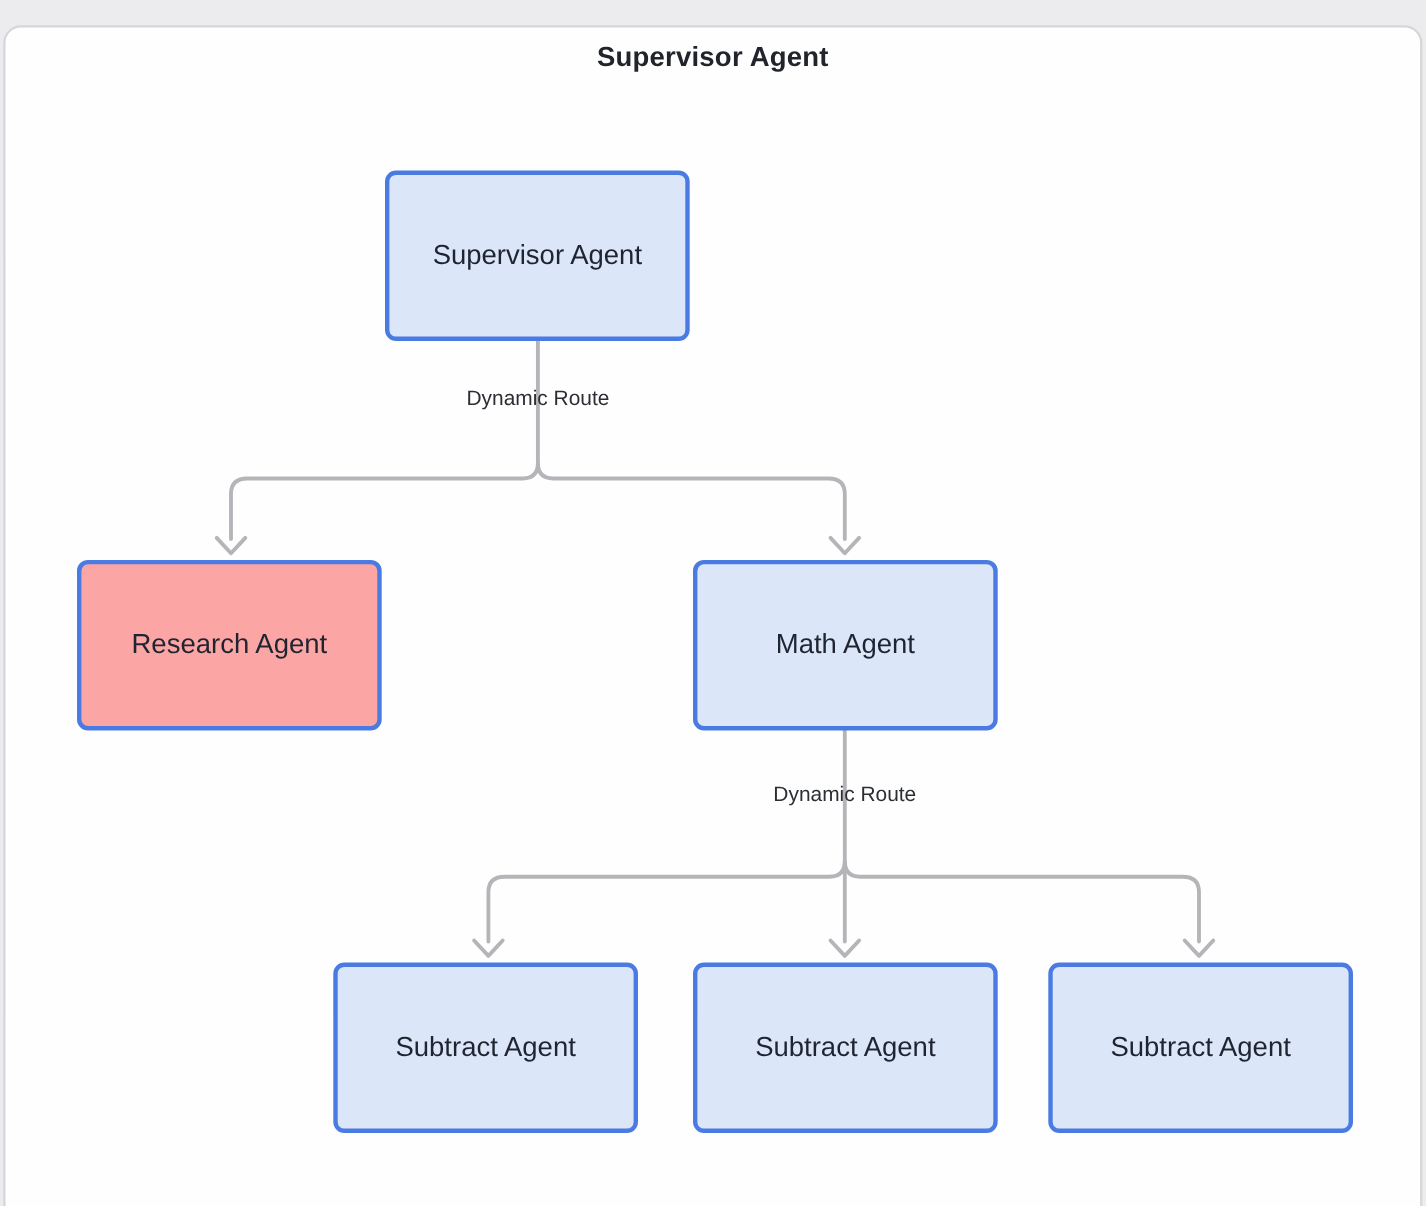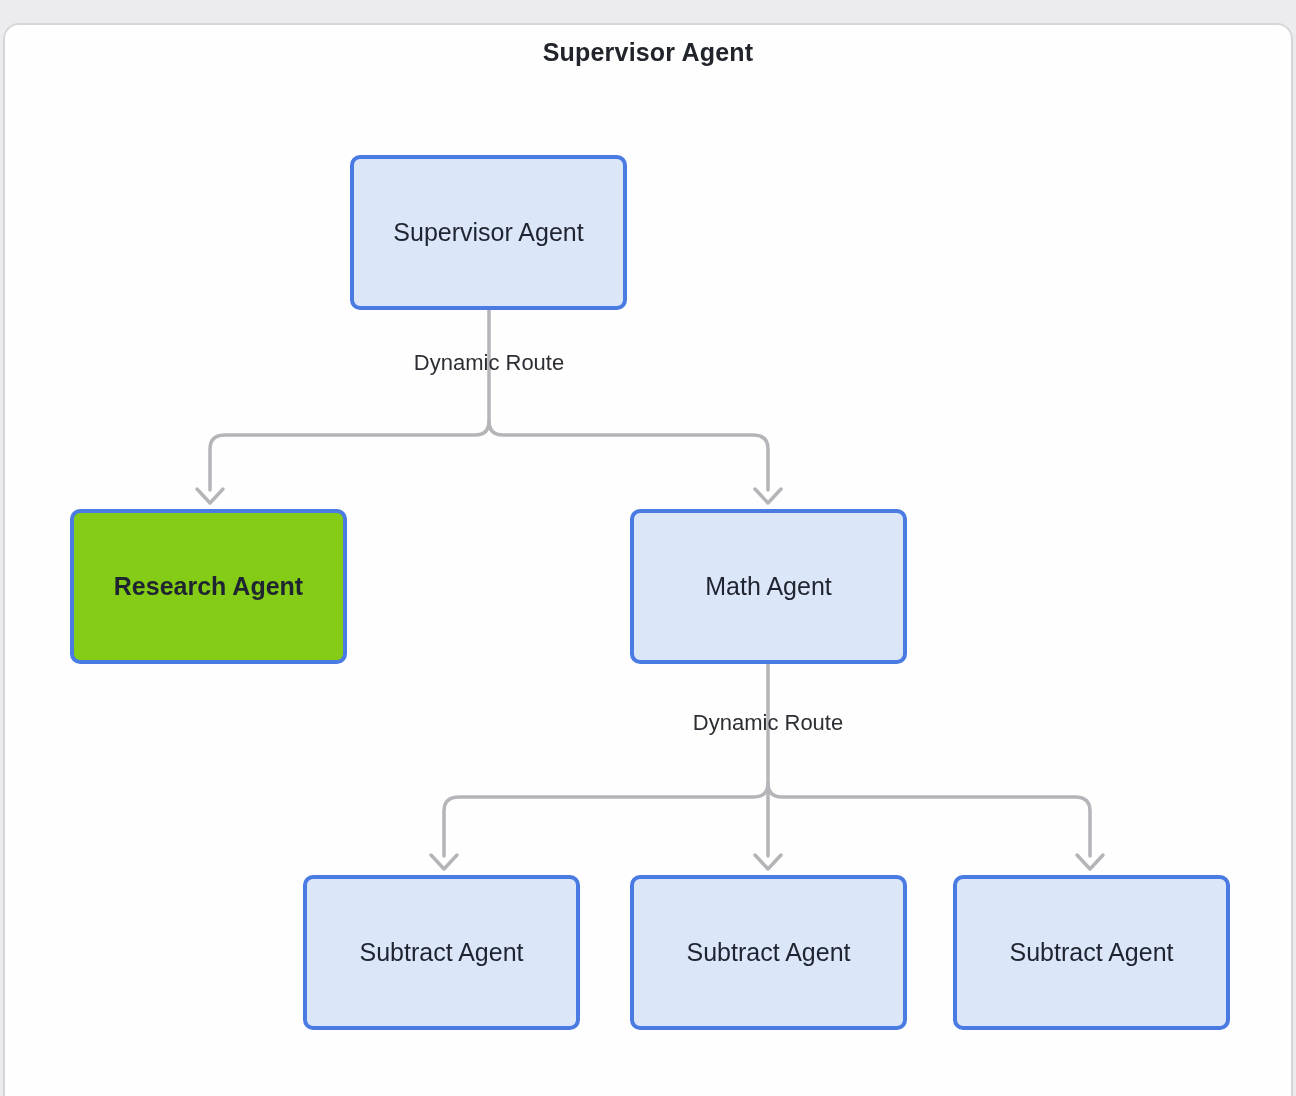--- a/index.html
+++ b/index.html
@@ -61,21 +61,21 @@
   }
   .node-supervisor { left: 350px; top: 135px; }
   .node-research   { left: 70px;  top: 489px; }
   .node-math       { left: 630px; top: 489px; text-align: center; }
   .node-subtract-1 { left: 303px; top: 855px; }
   .node-subtract-2 { left: 630px; top: 855px; }
   .node-subtract-3 { left: 953px; top: 855px; }
   .edge-label {
     position: absolute;
     transform: translate(-50%, -50%);
-    font-size: 22px;
+    font-size: 19px;
     color: #2b2e33;
     white-space: nowrap;
   }
   .edge-label-1 { left: 489px; top: 343px; }
   .edge-label-2 { left: 768px; top: 703px; }
 </style>
 </head>
 <body>
 
 <div class="canvas">
@@ -95,21 +95,21 @@
       <path d="M768 763 Q768 777 754 777 H459 Q444 777 444 791 V836"></path>
       <path d="M768 763 Q768 777 782 777 H1075 Q1090 777 1090 791 V836"></path>
       <path d="M431 835 L444 849 L457 835"></path>
       <path d="M755 835 L768 849 L781 835"></path>
       <path d="M1077 835 L1090 849 L1103 835"></path>
     </g>
   </svg>
 
   <div class="node node-supervisor" style="background: rgb(220, 230, 249); border-color: rgb(74, 123, 226); color: rgb(31, 37, 48);">Supervisor Agent</div>
 
-  <div class="node node-research" style="background: #84cc16; border-color: rgb(74, 123, 226); color: rgb(31, 37, 48); font-weight: bold;">Research Agent</div>
+  <div class="node node-research" style="background: #fca5a5; border-color: rgb(74, 123, 226); color: rgb(31, 37, 48);">Research Agent</div>
 
   <div class="node node-math" style="background: rgb(220, 230, 249); border-color: rgb(74, 123, 226); color: rgb(31, 37, 48);">Math Agent</div>
 
   <div class="node node-subtract-1" style="background: rgb(220, 230, 249); border-color: rgb(74, 123, 226); color: rgb(31, 37, 48);">Subtract Agent</div>
 
   <div class="node node-subtract-2" style="background: rgb(220, 230, 249); border-color: rgb(74, 123, 226); color: rgb(31, 37, 48);">Subtract Agent</div>
 
   <div class="node node-subtract-3" style="background: rgb(220, 230, 249); border-color: rgb(74, 123, 226); color: rgb(31, 37, 48);">Subtract Agent</div>
 
   <div class="edge-label edge-label-1">Dynamic Route</div>

